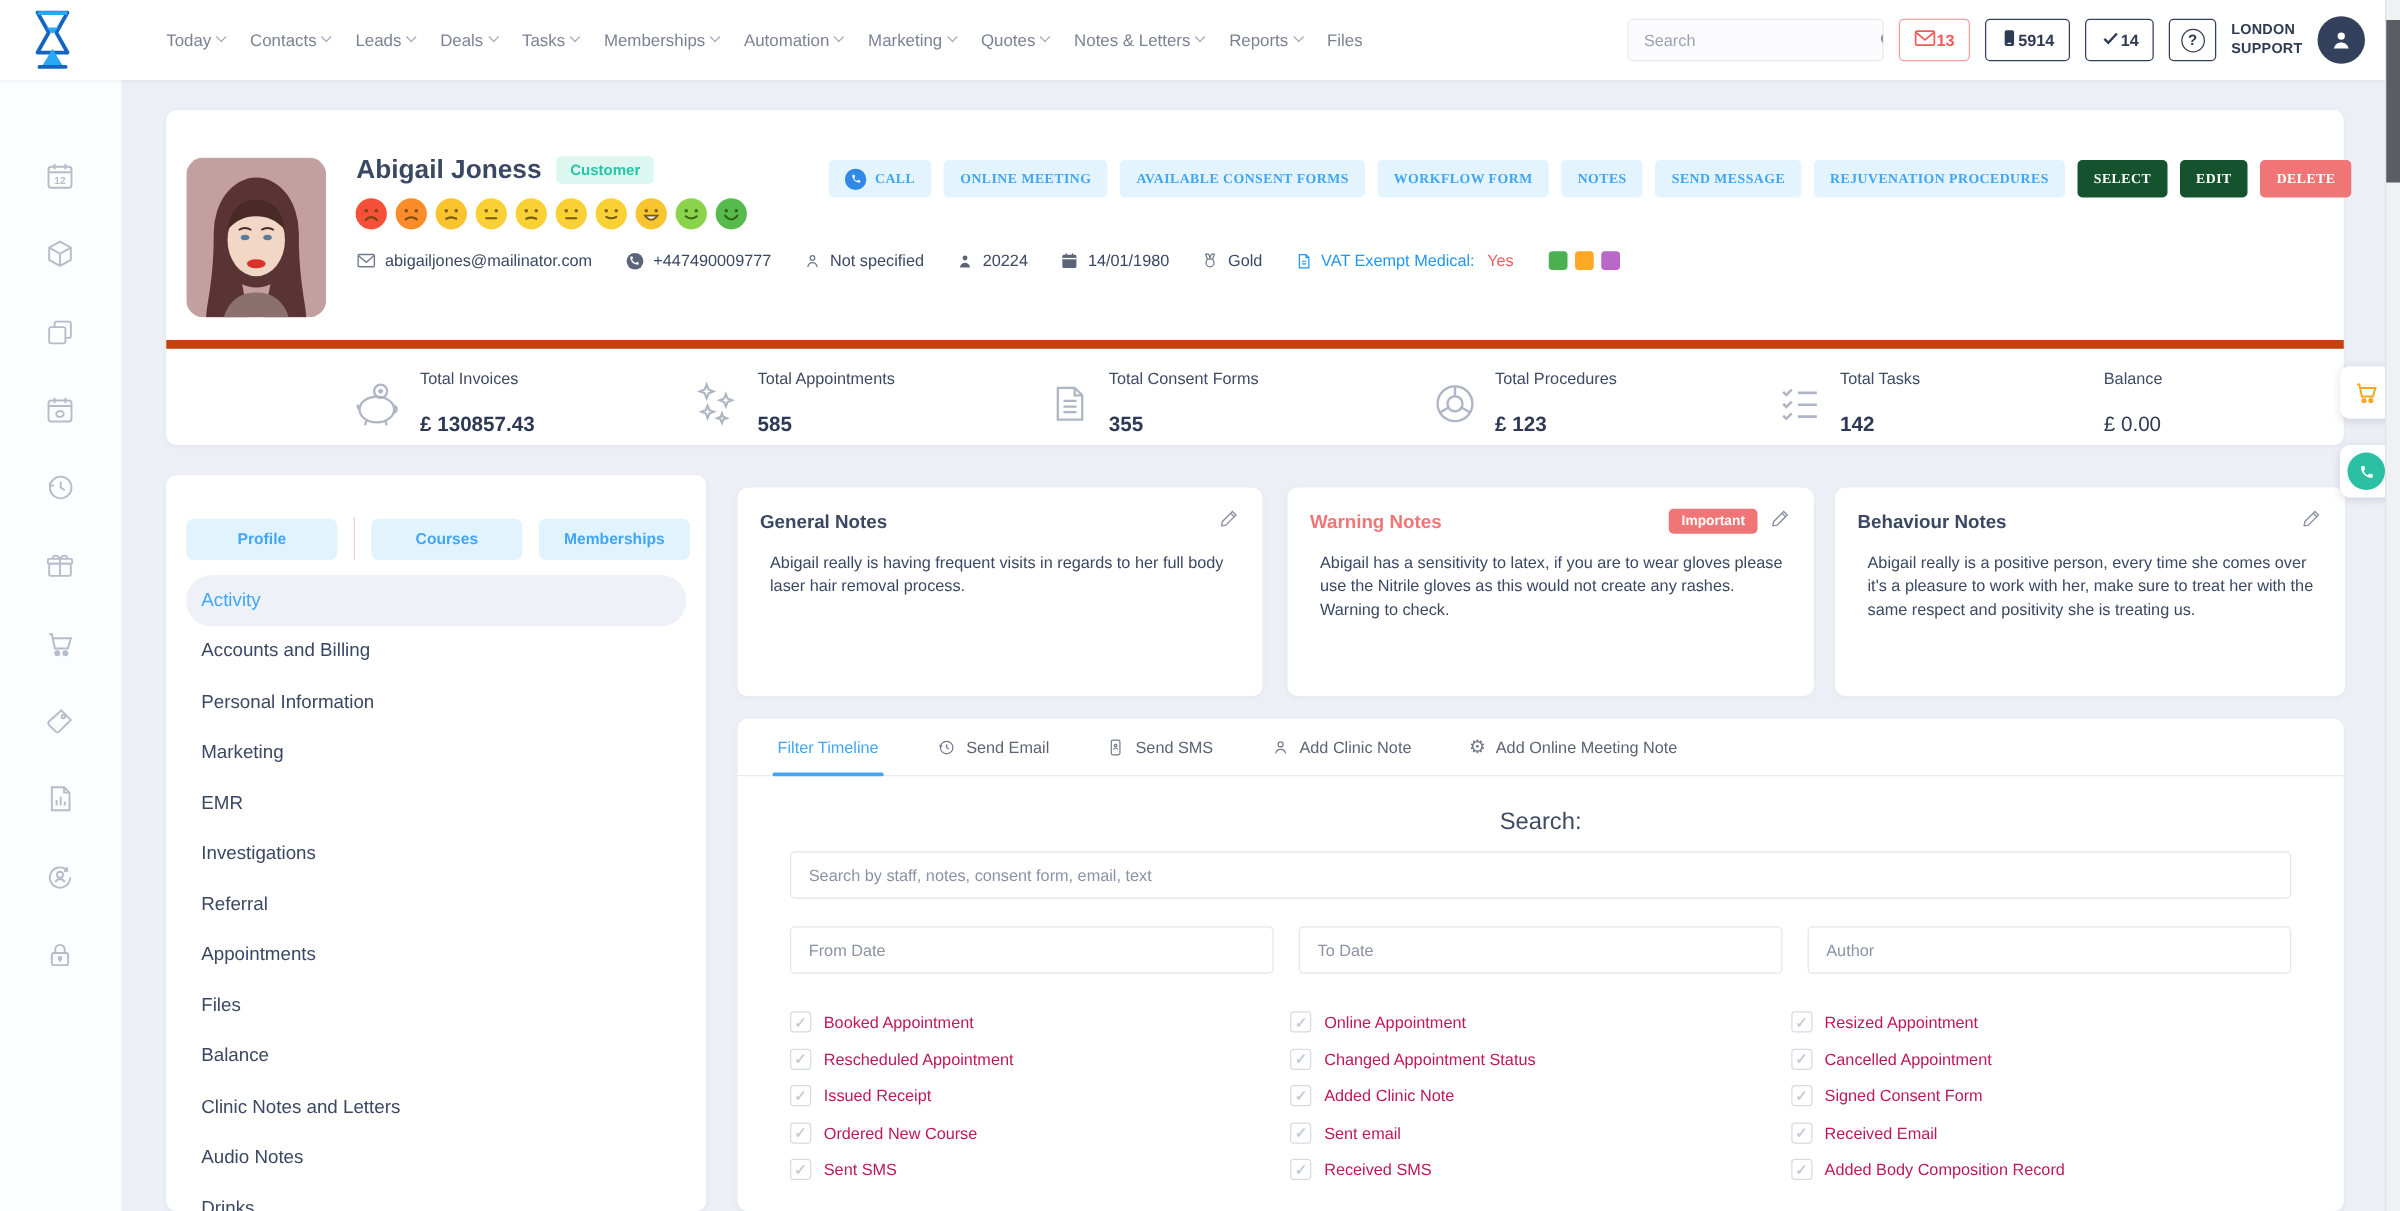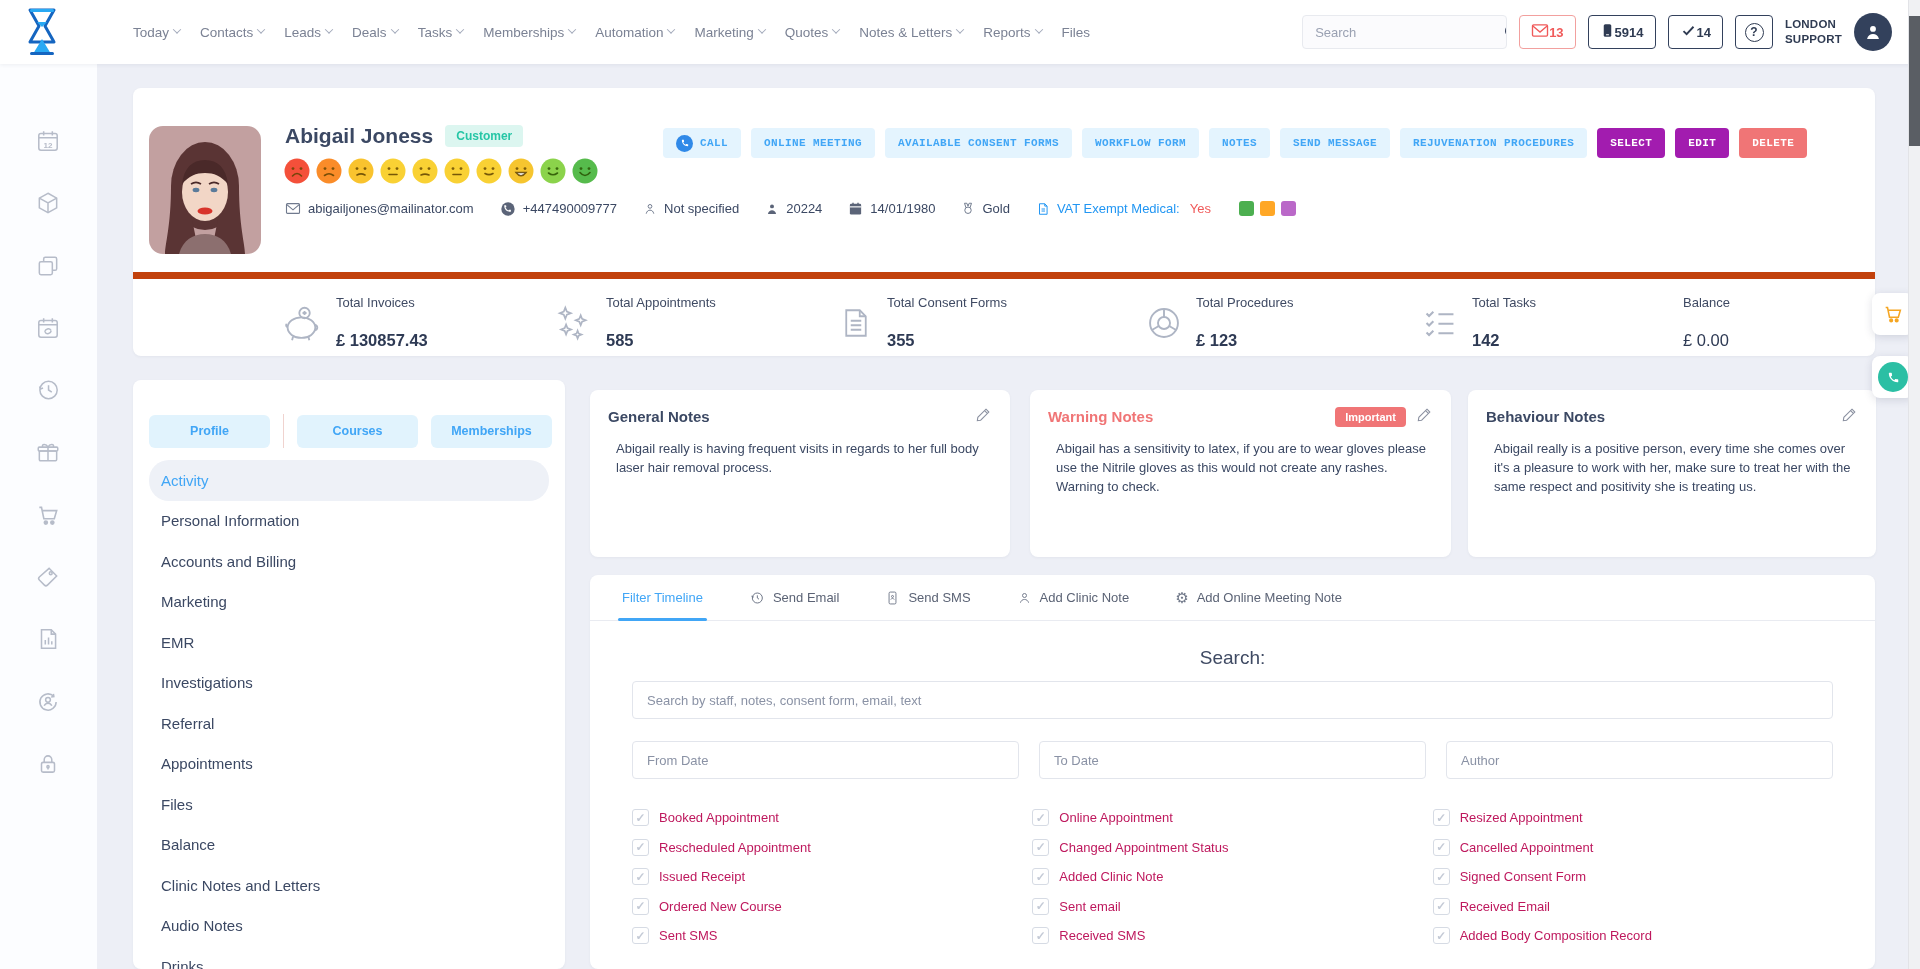--- a/index.html
+++ b/index.html
@@ -41,23 +41,23 @@
   .p-moods { position:absolute; left:151px; top:70px; display:flex; gap:6px; }
   .mood-emoji { width:26px; height:26px; cursor:pointer; }
   .p-contact { position:absolute; left:152px; top:112px; display:flex; align-items:center; gap:26px; font-size:13px; color:#3b4863; }
   .ci { display:flex; align-items:center; gap:7px; }
   .ci svg { flex:none; }
   .vat-label { color:#2196f3; font-weight:500; }
   .vat-value { color:#f05a5a; font-weight:500; margin-left:3px; }
   .tag-squares { display:flex; gap:6px; margin-left:2px; }
   .profile-tag { width:15px; height:15px; border-radius:3px; cursor:pointer; }
   .p-actions { position:absolute; left:530px; top:40px; display:flex; gap:10px; }
-  .btn { height:30px; border:none; border-radius:4px; font-family:Liberation Mono, monospace; font-size:11px; font-weight:bold; letter-spacing:.4px; padding:0 13px; cursor:pointer; display:flex; align-items:center; gap:7px; white-space:nowrap; }
+  .btn { height:30px; border:none; border-radius:4px; font-family:Liberation Serif, serif; font-size:11px; font-weight:bold; letter-spacing:.4px; padding:0 13px; cursor:pointer; display:flex; align-items:center; gap:7px; white-space:nowrap; }
   .btn-light { background:#e4f4fe; color:#41a6f6; }
-  .btn-dark { background:#a21caf; color:#fff;text-align:center; }
+  .btn-dark { background:#14532d; color:#fff;text-align:center; }
   .btn-danger { background:#f07576; color:#fff; }
   .call-ic { width:17px; height:17px; border-radius:50%; background:#2f89e8; display:flex; align-items:center; justify-content:center; }
 
   .p-stats { position:absolute; left:0; right:0; top:184px; height:80px; border-top:7px solid #c2410c;padding-left:26px; }
   .stat { position:absolute; top:16px; display:flex; align-items:center; gap:13px; }
   .stat-label { font-size:13px; color:#3f4a63; }
   .stat-value { font-size:16.5px; font-weight:bold; color:#2e3a54; margin-top:21px; }
 
   
   .left-card { left:133px; top:380px; width:432px; height:589px; }
@@ -511,22 +511,22 @@
 
 <section class="card left-card">
   <div class="lp-tabs">
     <button class="lp-tab">Profile</button>
     <span class="tab-divider"></span>
     <button class="lp-tab">Courses</button>
     <button class="lp-tab">Memberships</button>
   </div>
   <div class="lp-menu">
     <div class="lp-item active">Activity</div>
+    <div class="lp-item">Accounts and Billing</div>
     <div class="lp-item">Personal Information</div>
-    <div class="lp-item">Accounts and Billing</div>
     <div class="lp-item">Marketing</div>
     <div class="lp-item">EMR</div>
     <div class="lp-item">Investigations</div>
     <div class="lp-item">Referral</div>
     <div class="lp-item">Appointments</div>
     <div class="lp-item">Files</div>
     <div class="lp-item">Balance</div>
     <div class="lp-item">Clinic Notes and Letters</div>
     <div class="lp-item">Audio Notes</div>
     <div class="lp-item">Drinks</div>

